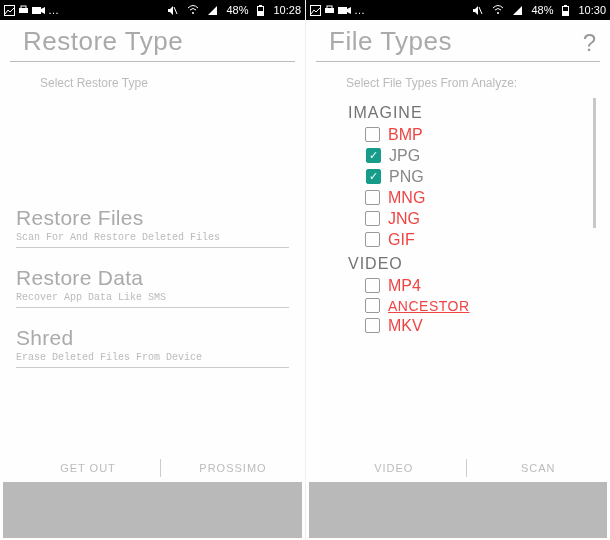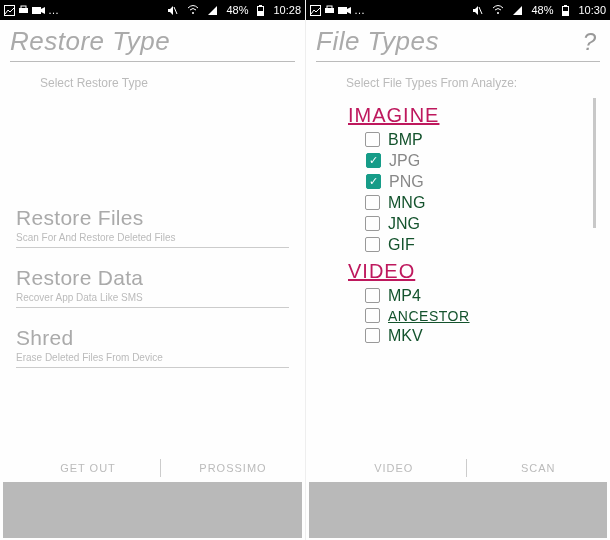--- a/index.html
+++ b/index.html
@@ -34,25 +34,24 @@
     align-items: center;
     justify-content: space-between;
     font-size: 11px;
     padding: 0 4px;
   }
   .sb-left { display: flex; gap: 3px; align-items: center; }
   .sb-right { display: flex; gap: 9px; align-items: center; }
   .sb-icon { display: inline-block; }
   .sb-icon svg { display: block; }
   .header {
-    padding: 6px 10px 2px 10px;
+    padding: 6px 10px 2px 23px;
     display: flex;
     justify-content: space-between;
-    align-items: center;
-    font-style: italic;
+    align-items: flex-end;
   }
   .header-title {
     font-size: 26px;
     font-weight: 300;
     color: #aaa;
     letter-spacing: 0.5px;
     font-stretch: condensed;
   }
   .header-underline {
     margin: 2px 10px 0 10px;
@@ -87,48 +86,48 @@
     font-size: 21px;
     color: #aaa;
     font-weight: 300;
     letter-spacing: 0.3px;
     font-stretch: condensed;
   }
   .option-desc {
     font-size: 10px;
     color: #bbb;
     margin-top: 2px;
+    font-family: Liberation Mono, monospace;
   }
   .option-divider {
     margin: 4px 0 0 0;
     border-bottom: 1px solid #ccc;
   }
   .content-right {
     flex: 1;
     padding: 6px 10px 0 24px;
     overflow: hidden;
     position: relative;
   }
   .group-label {
-    font-size: 20px;
-    color: #be185d;
+    font-size: 16px;
+    color: #737373;
     letter-spacing: 1px;
     margin: 6px 0 4px 18px;
     font-stretch: condensed;
-    text-decoration: underline;
   }
   .chk-item {
     display: flex;
     align-items: center;
     gap: 8px;
     margin: 3px 0 3px 36px;
     font-size: 16px;
     color: #888;
   }
-  .chk-item.faint { color: #14532d; margin-left: 35px; }
+  .chk-item.faint { color: #ef4444; margin-left: 35px; }
   .chk-box {
     width: 15px;
     height: 15px;
     border: 1.5px solid #999;
     border-radius: 2px;
     display: flex;
     align-items: center;
     justify-content: center;
     flex-shrink: 0;
   }

